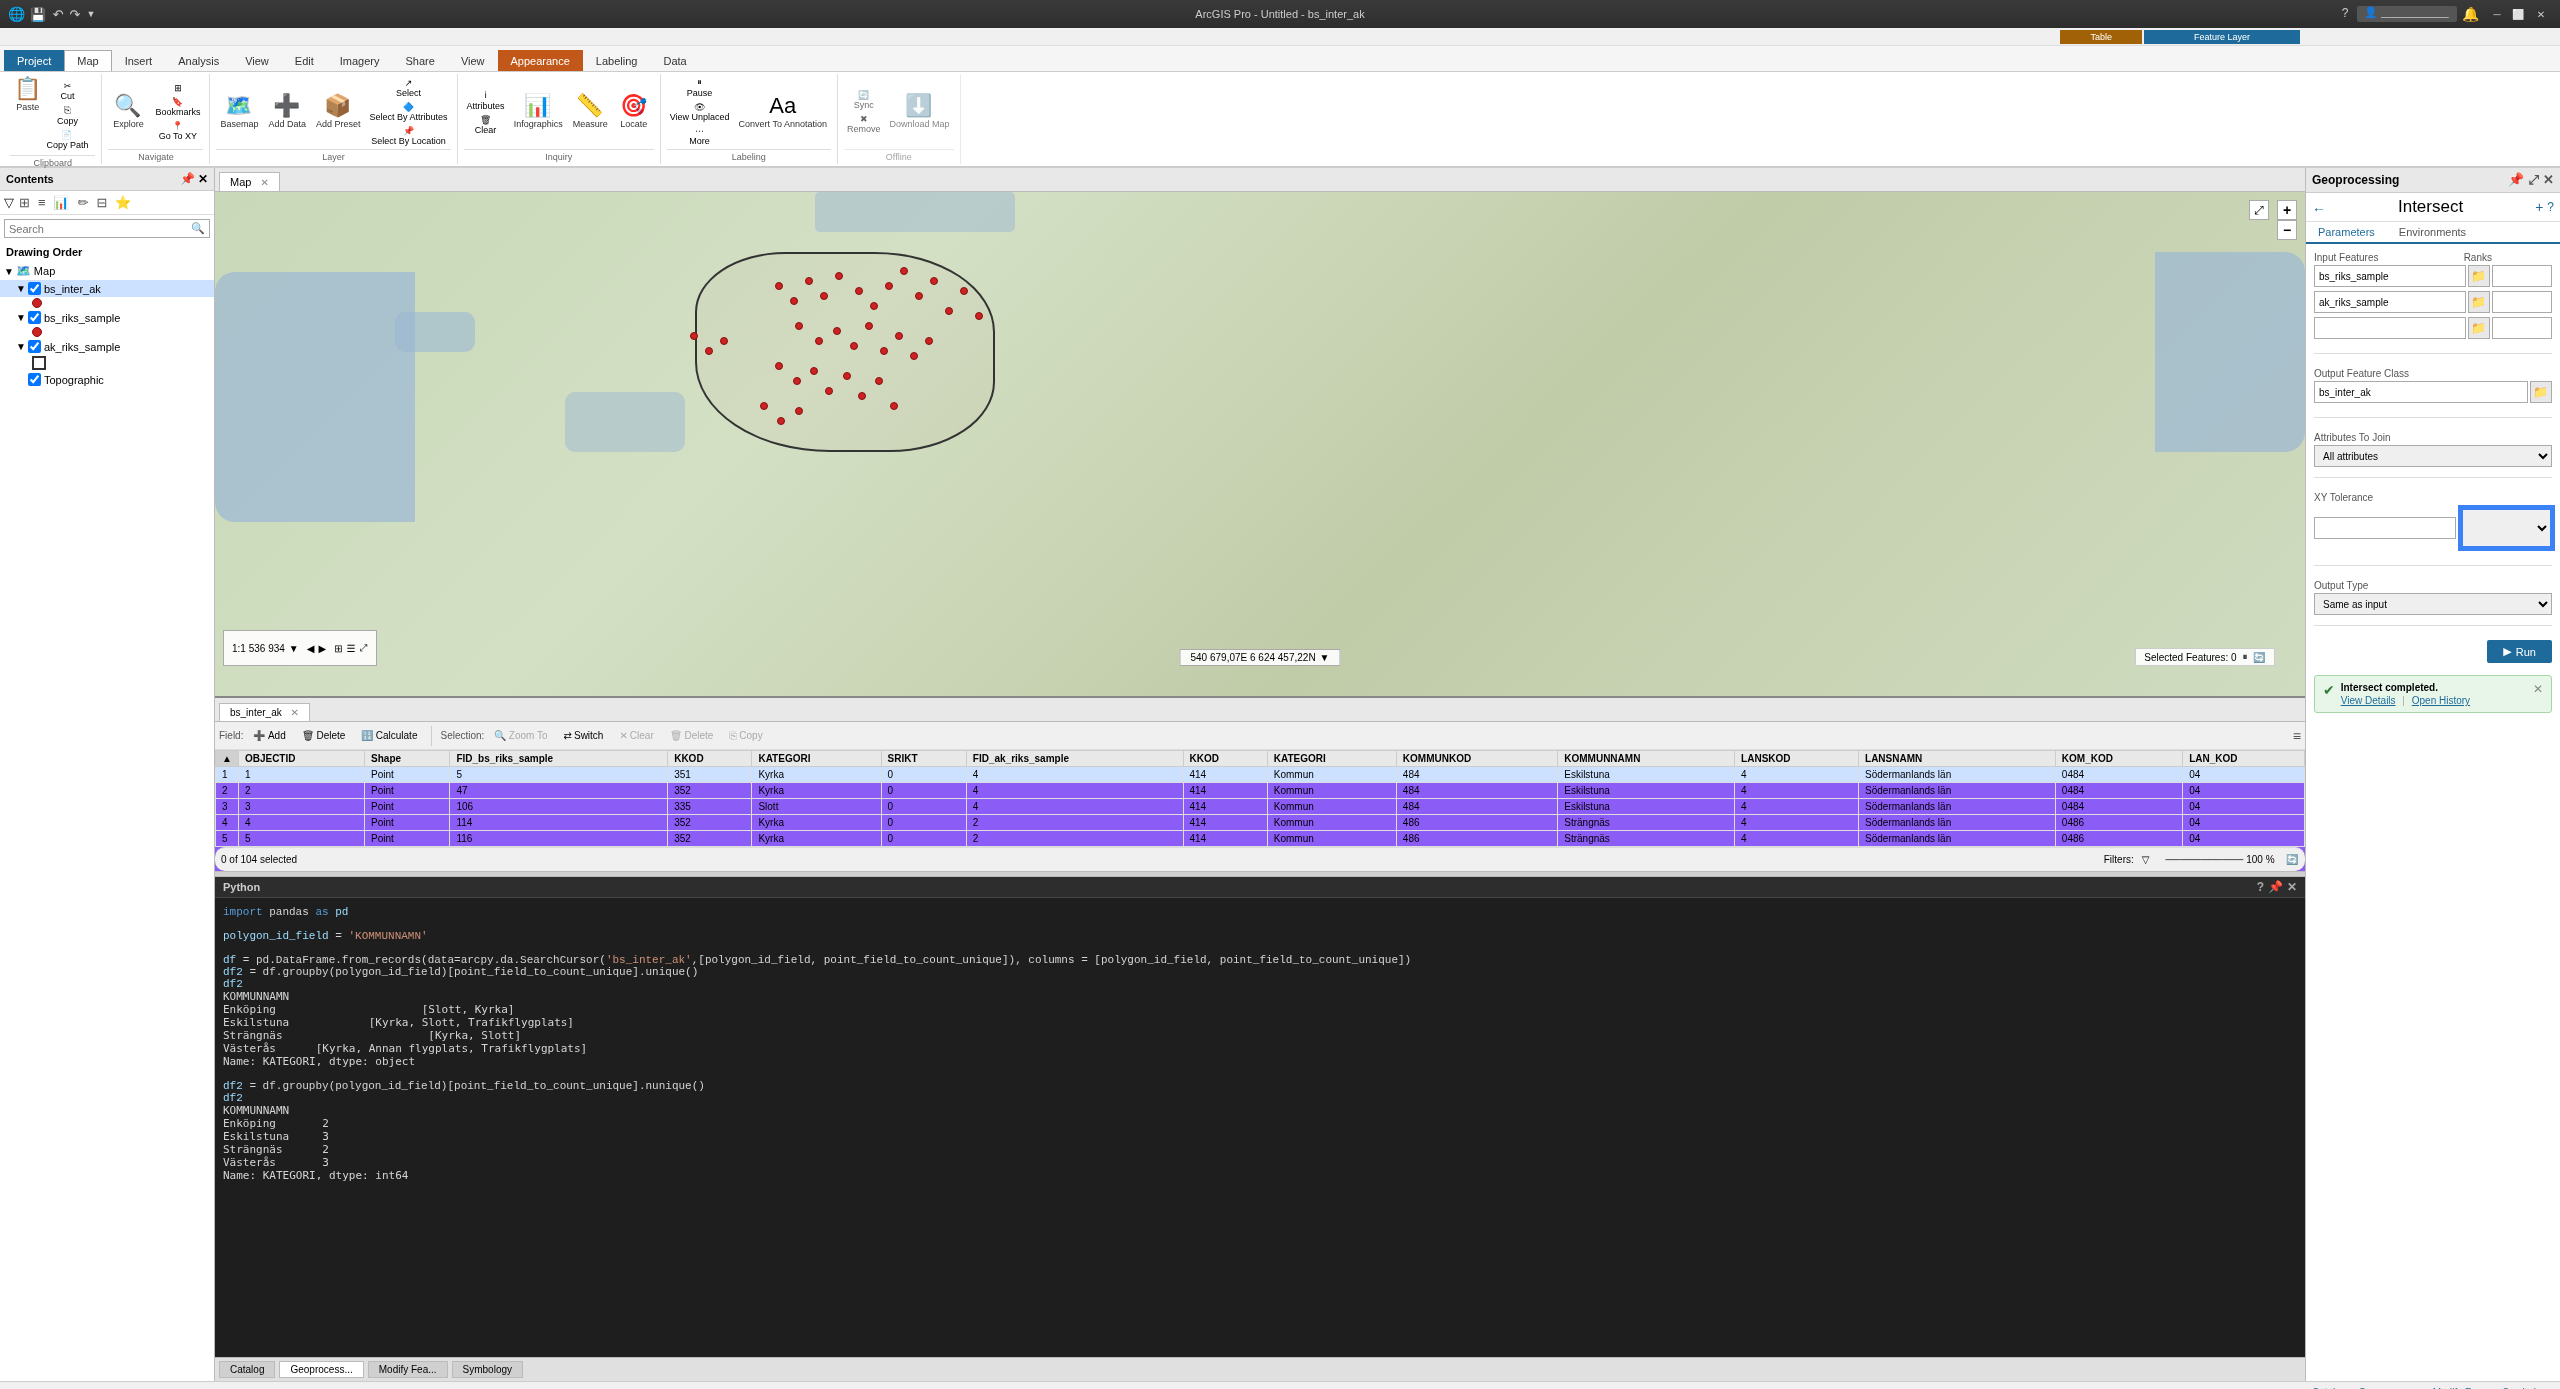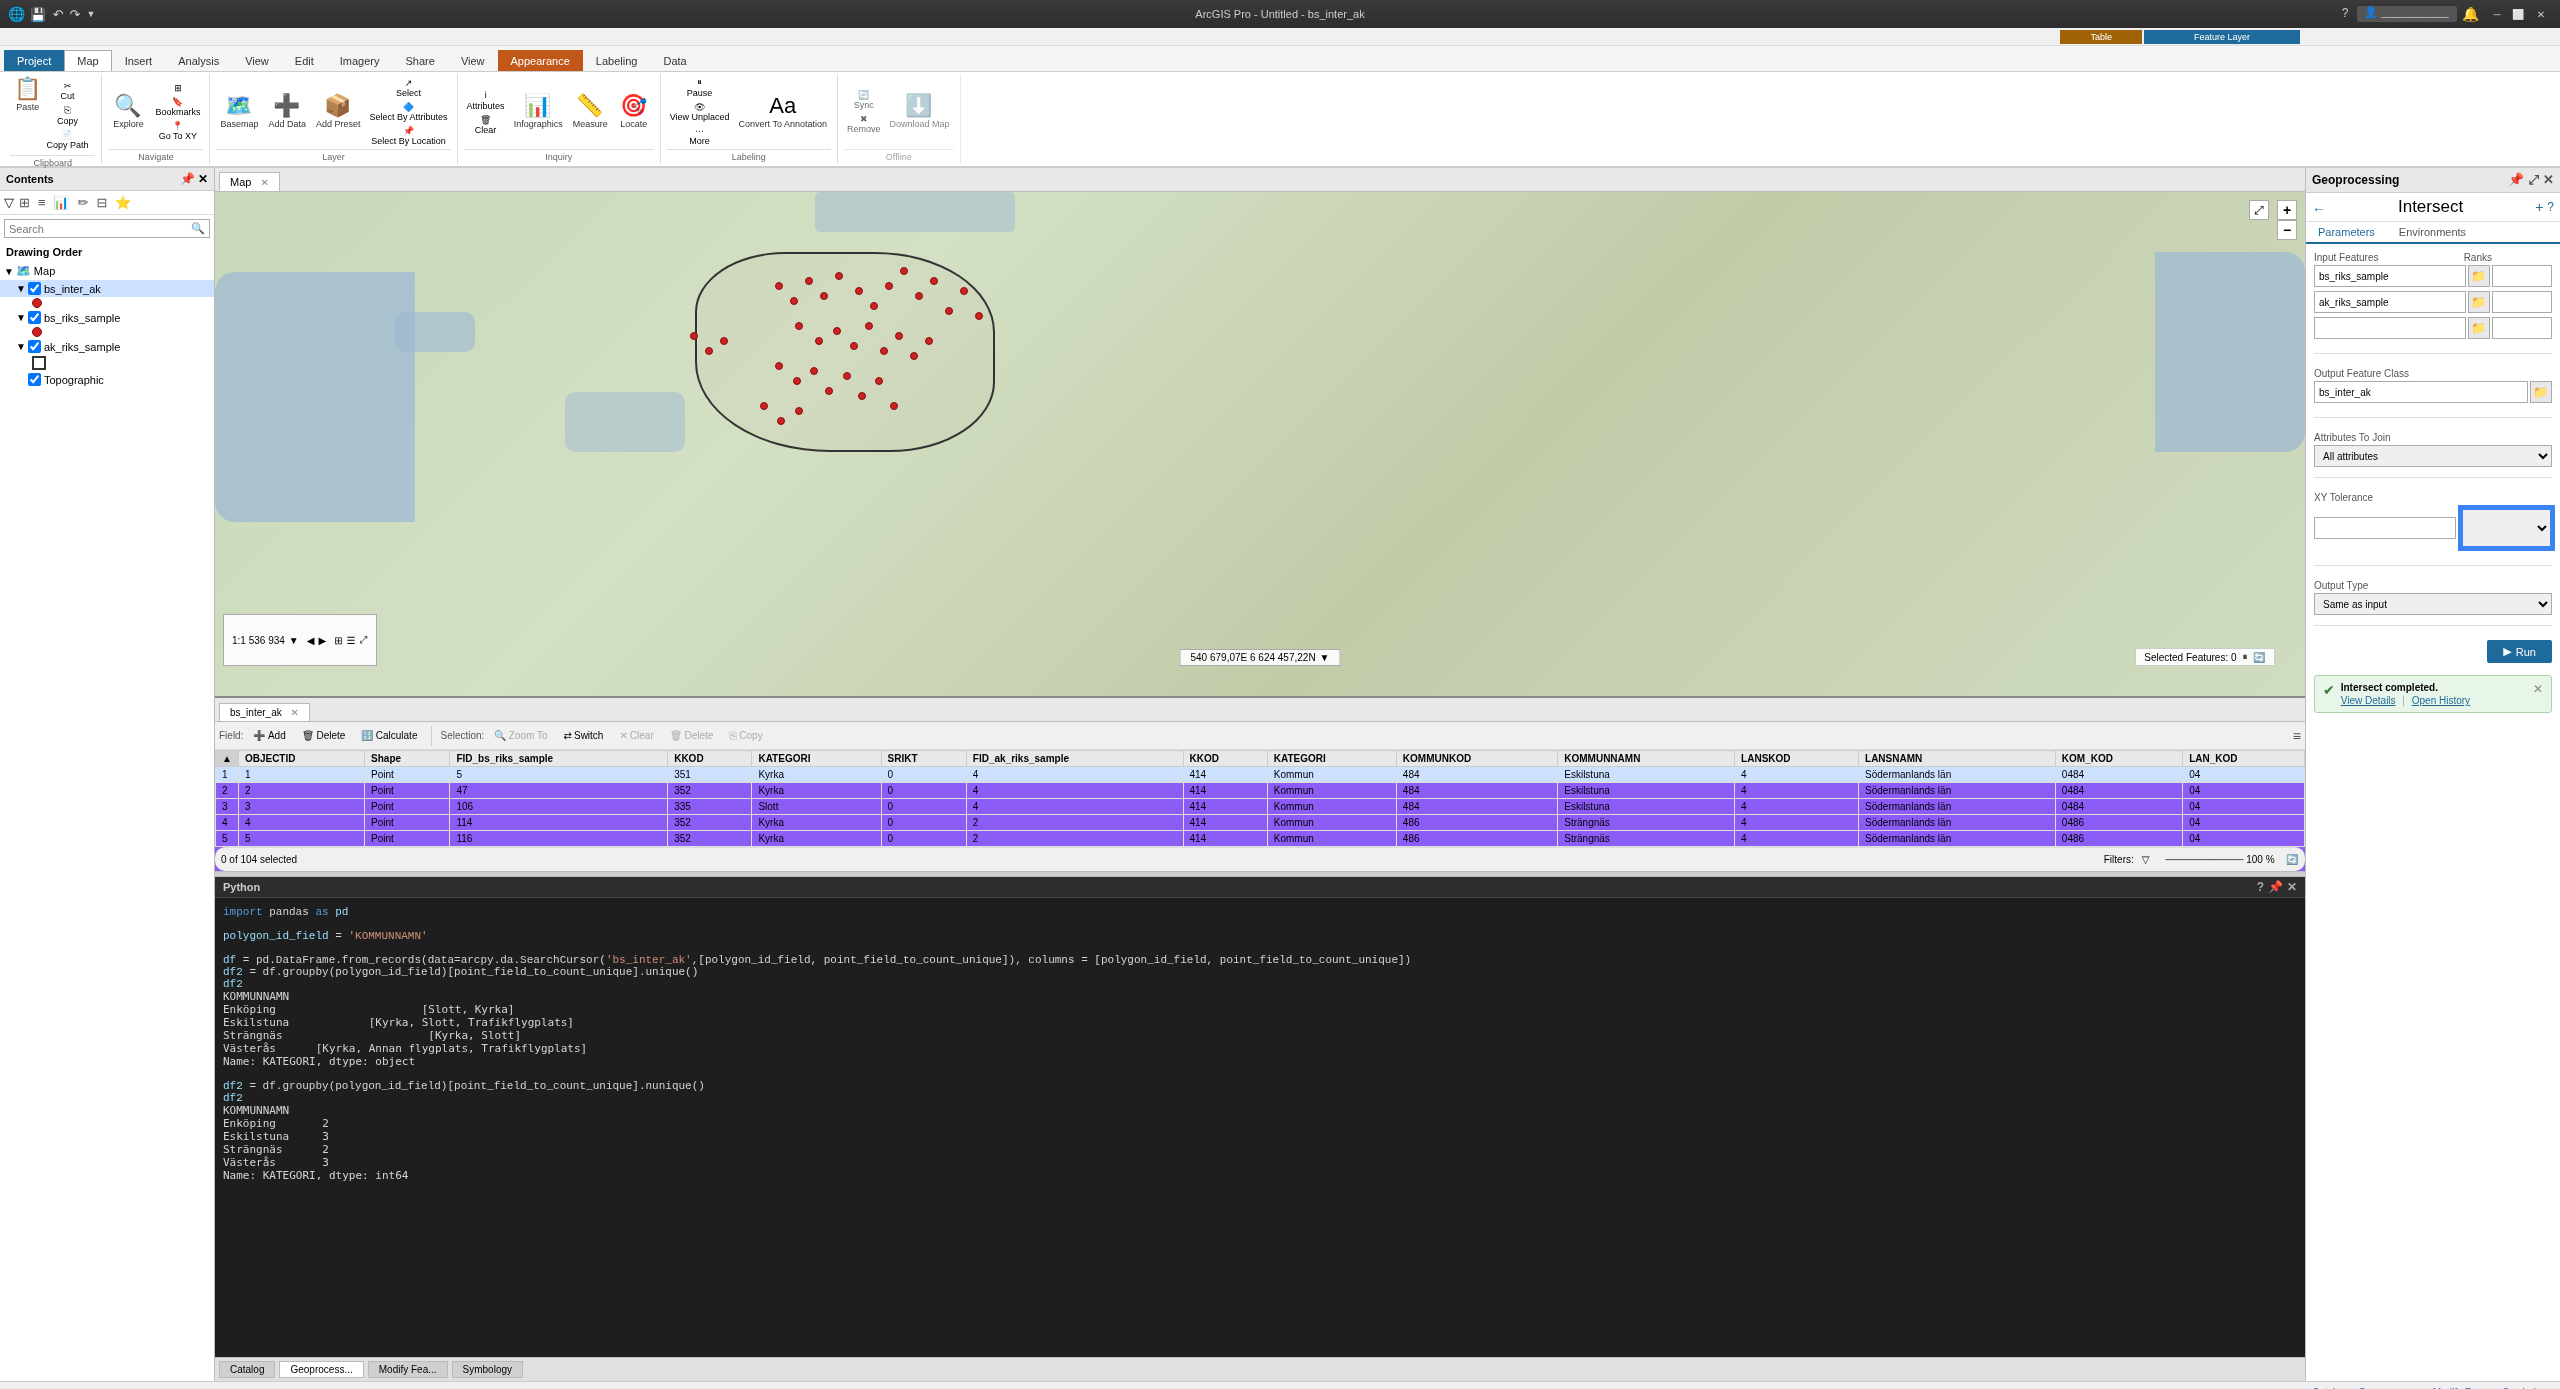--- a/index.html
+++ b/index.html
@@ -729,21 +729,21 @@
       <div style="position:absolute;left:660px;top:185px;width:8px;height:8px;border-radius:50%;background:#cc2222;border:1px solid #881111;"></div>
       <div style="position:absolute;left:675px;top:210px;width:8px;height:8px;border-radius:50%;background:#cc2222;border:1px solid #881111;"></div>
       <div style="position:absolute;left:545px;top:210px;width:8px;height:8px;border-radius:50%;background:#cc2222;border:1px solid #881111;"></div>
       <div style="position:absolute;left:562px;top:225px;width:8px;height:8px;border-radius:50%;background:#cc2222;border:1px solid #881111;"></div>
       <div style="position:absolute;left:580px;top:215px;width:8px;height:8px;border-radius:50%;background:#cc2222;border:1px solid #881111;"></div>
       <div style="position:absolute;left:760px;top:120px;width:8px;height:8px;border-radius:50%;background:#cc2222;border:1px solid #881111;"></div>
       <div style="position:absolute;left:475px;top:140px;width:8px;height:8px;border-radius:50%;background:#cc2222;border:1px solid #881111;"></div>
       <div style="position:absolute;left:490px;top:155px;width:8px;height:8px;border-radius:50%;background:#cc2222;border:1px solid #881111;"></div>
       <div style="position:absolute;left:505px;top:145px;width:8px;height:8px;border-radius:50%;background:#cc2222;border:1px solid #881111;"></div>
 
-      <div style="position:absolute;bottom:30px;left:8px;background:rgba(255,255,255,0.9);border:1px solid #aaa;padding:19px 8px;font-size:10px;display:flex;align-items:center;gap:4px;cursor:pointer;">
+      <div style="position:absolute;bottom:30px;left:8px;background:rgba(255,255,255,0.9);border:1px solid #aaa;padding:11px 8px;font-size:10px;display:flex;align-items:center;gap:4px;cursor:pointer;">
         <span>1:1 536 934</span>
         <span>▼</span>
         <span style="margin-left:4px;cursor:pointer;">◀</span>
         <span style="cursor:pointer;">▶</span>
         <span style="margin-left:4px;">⊞</span>
         <span>☰</span>
         <span>⤢</span>
       </div>
 
       <div style="position:absolute;bottom:30px;left:50%;transform:translateX(-50%);background:rgba(255,255,255,0.9);border:1px solid #aaa;padding:2px 10px;font-size:10px;display:flex;align-items:center;gap:4px;">

